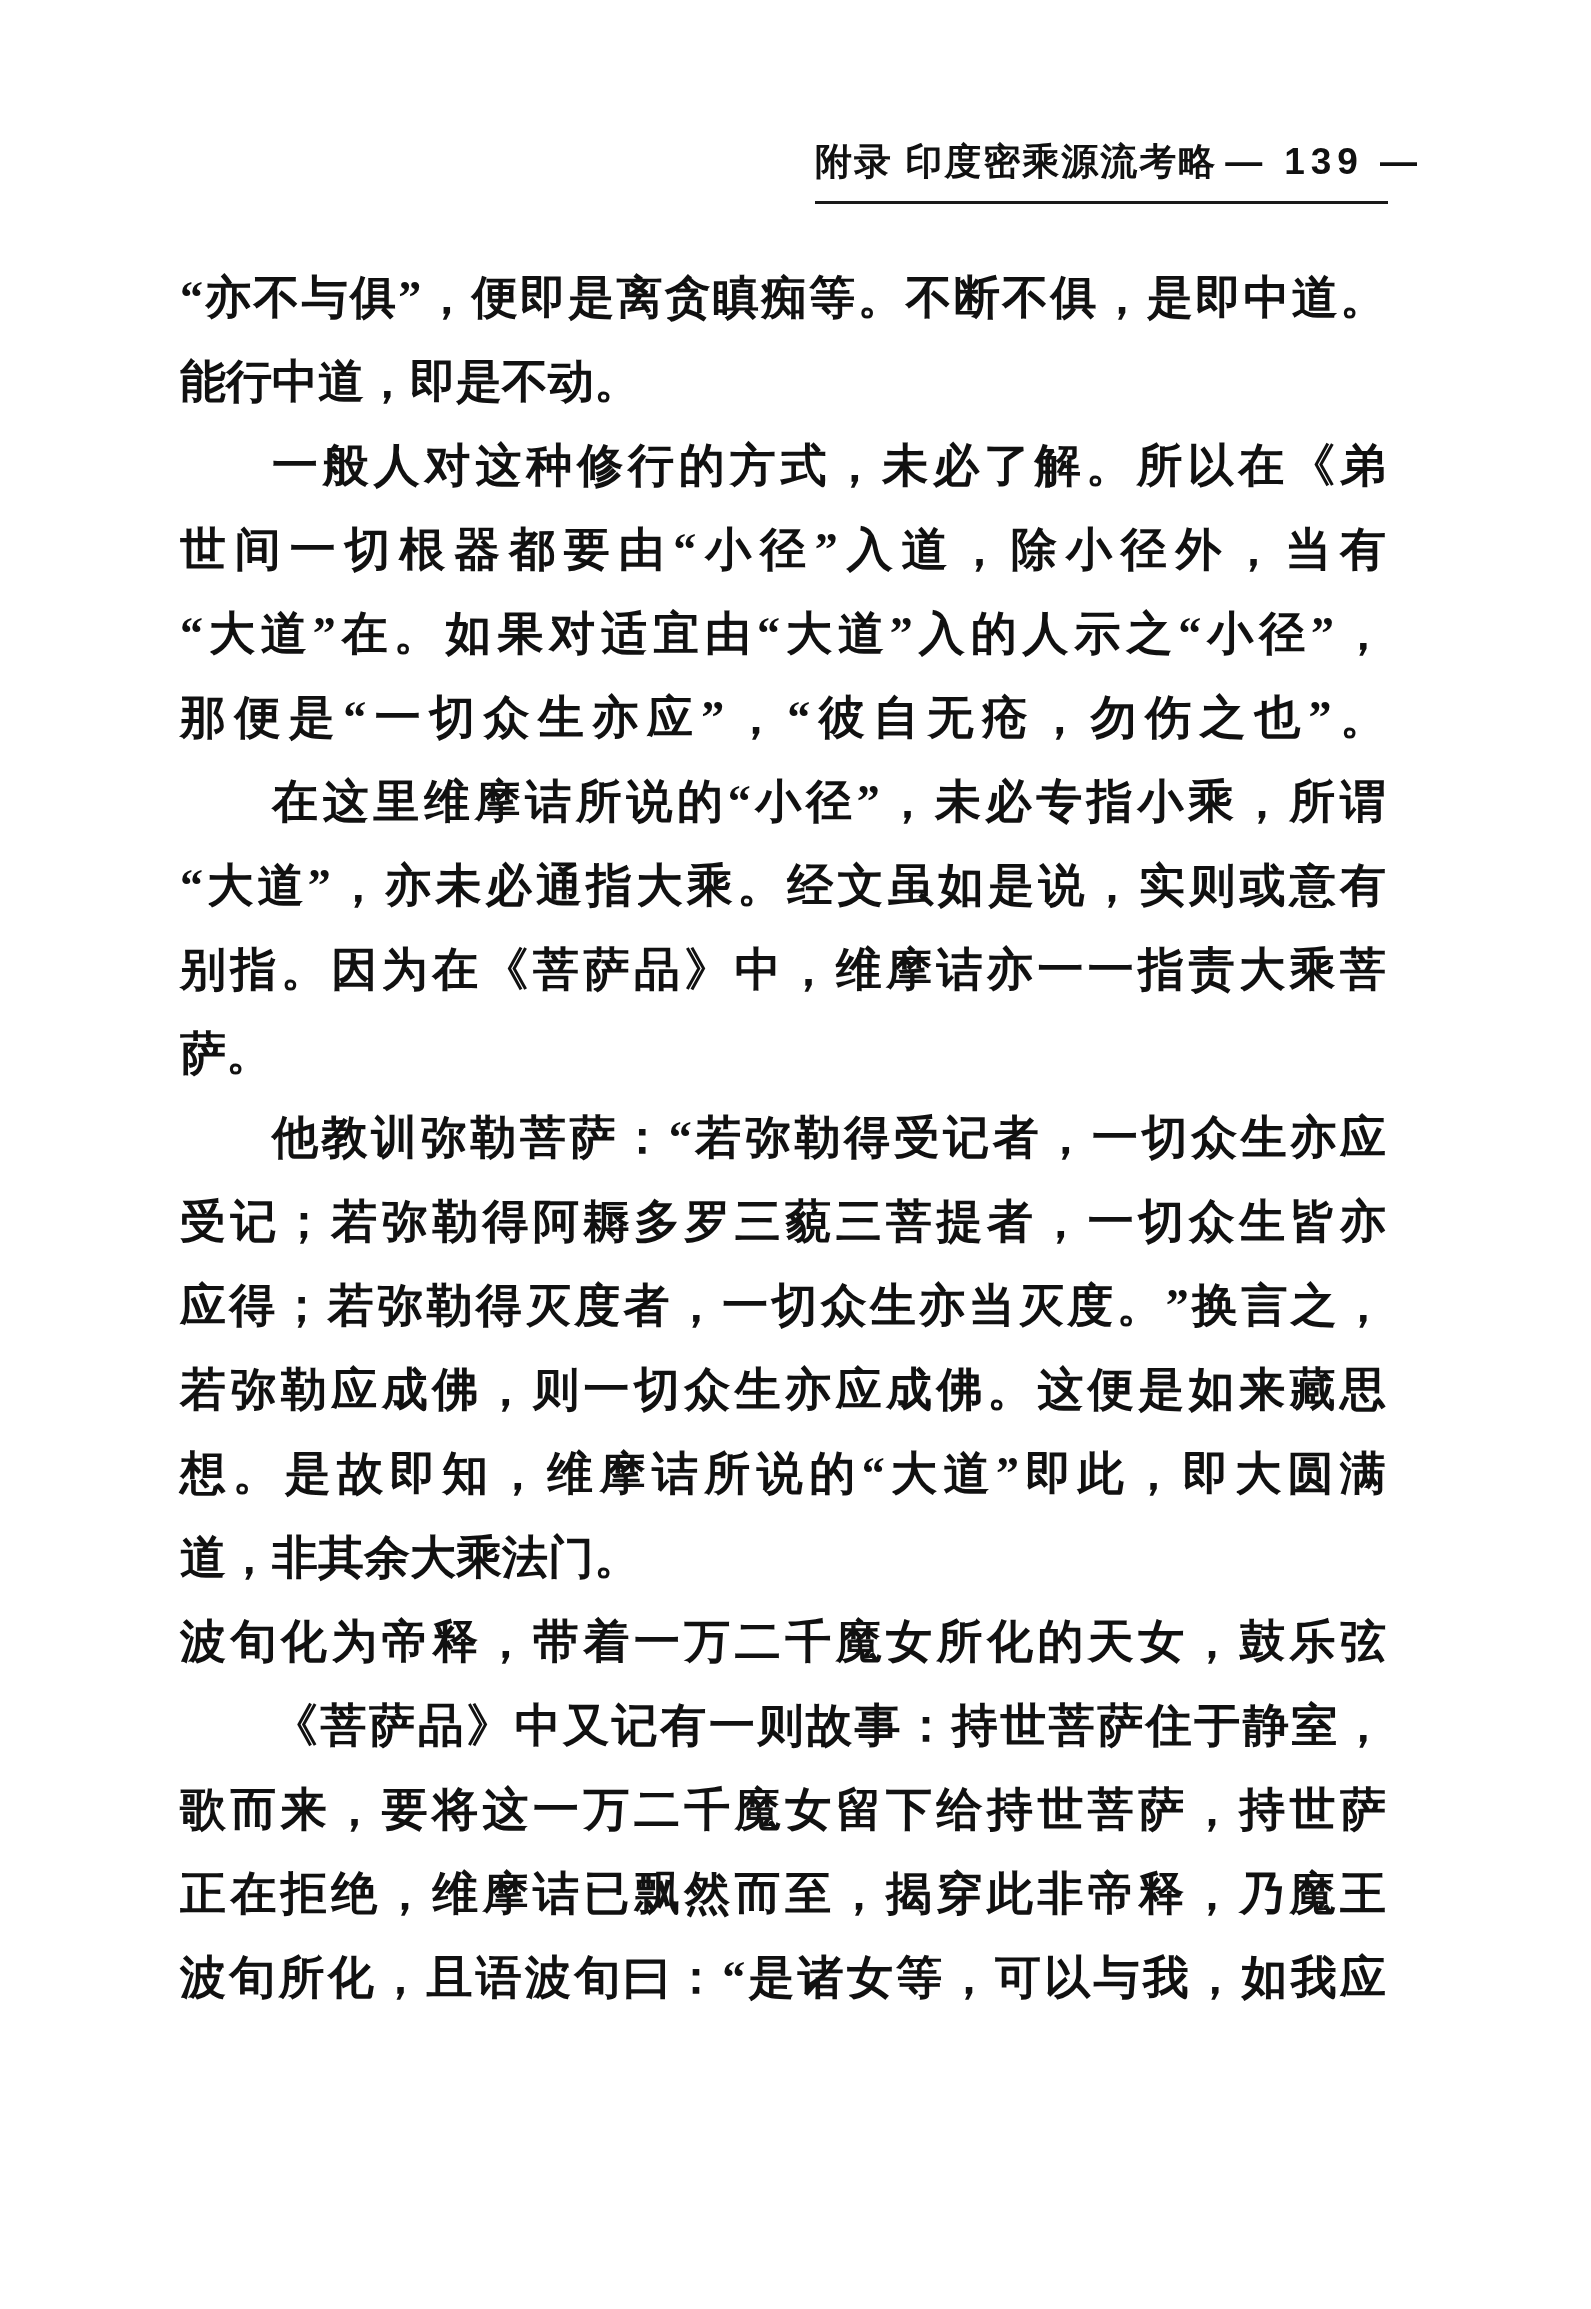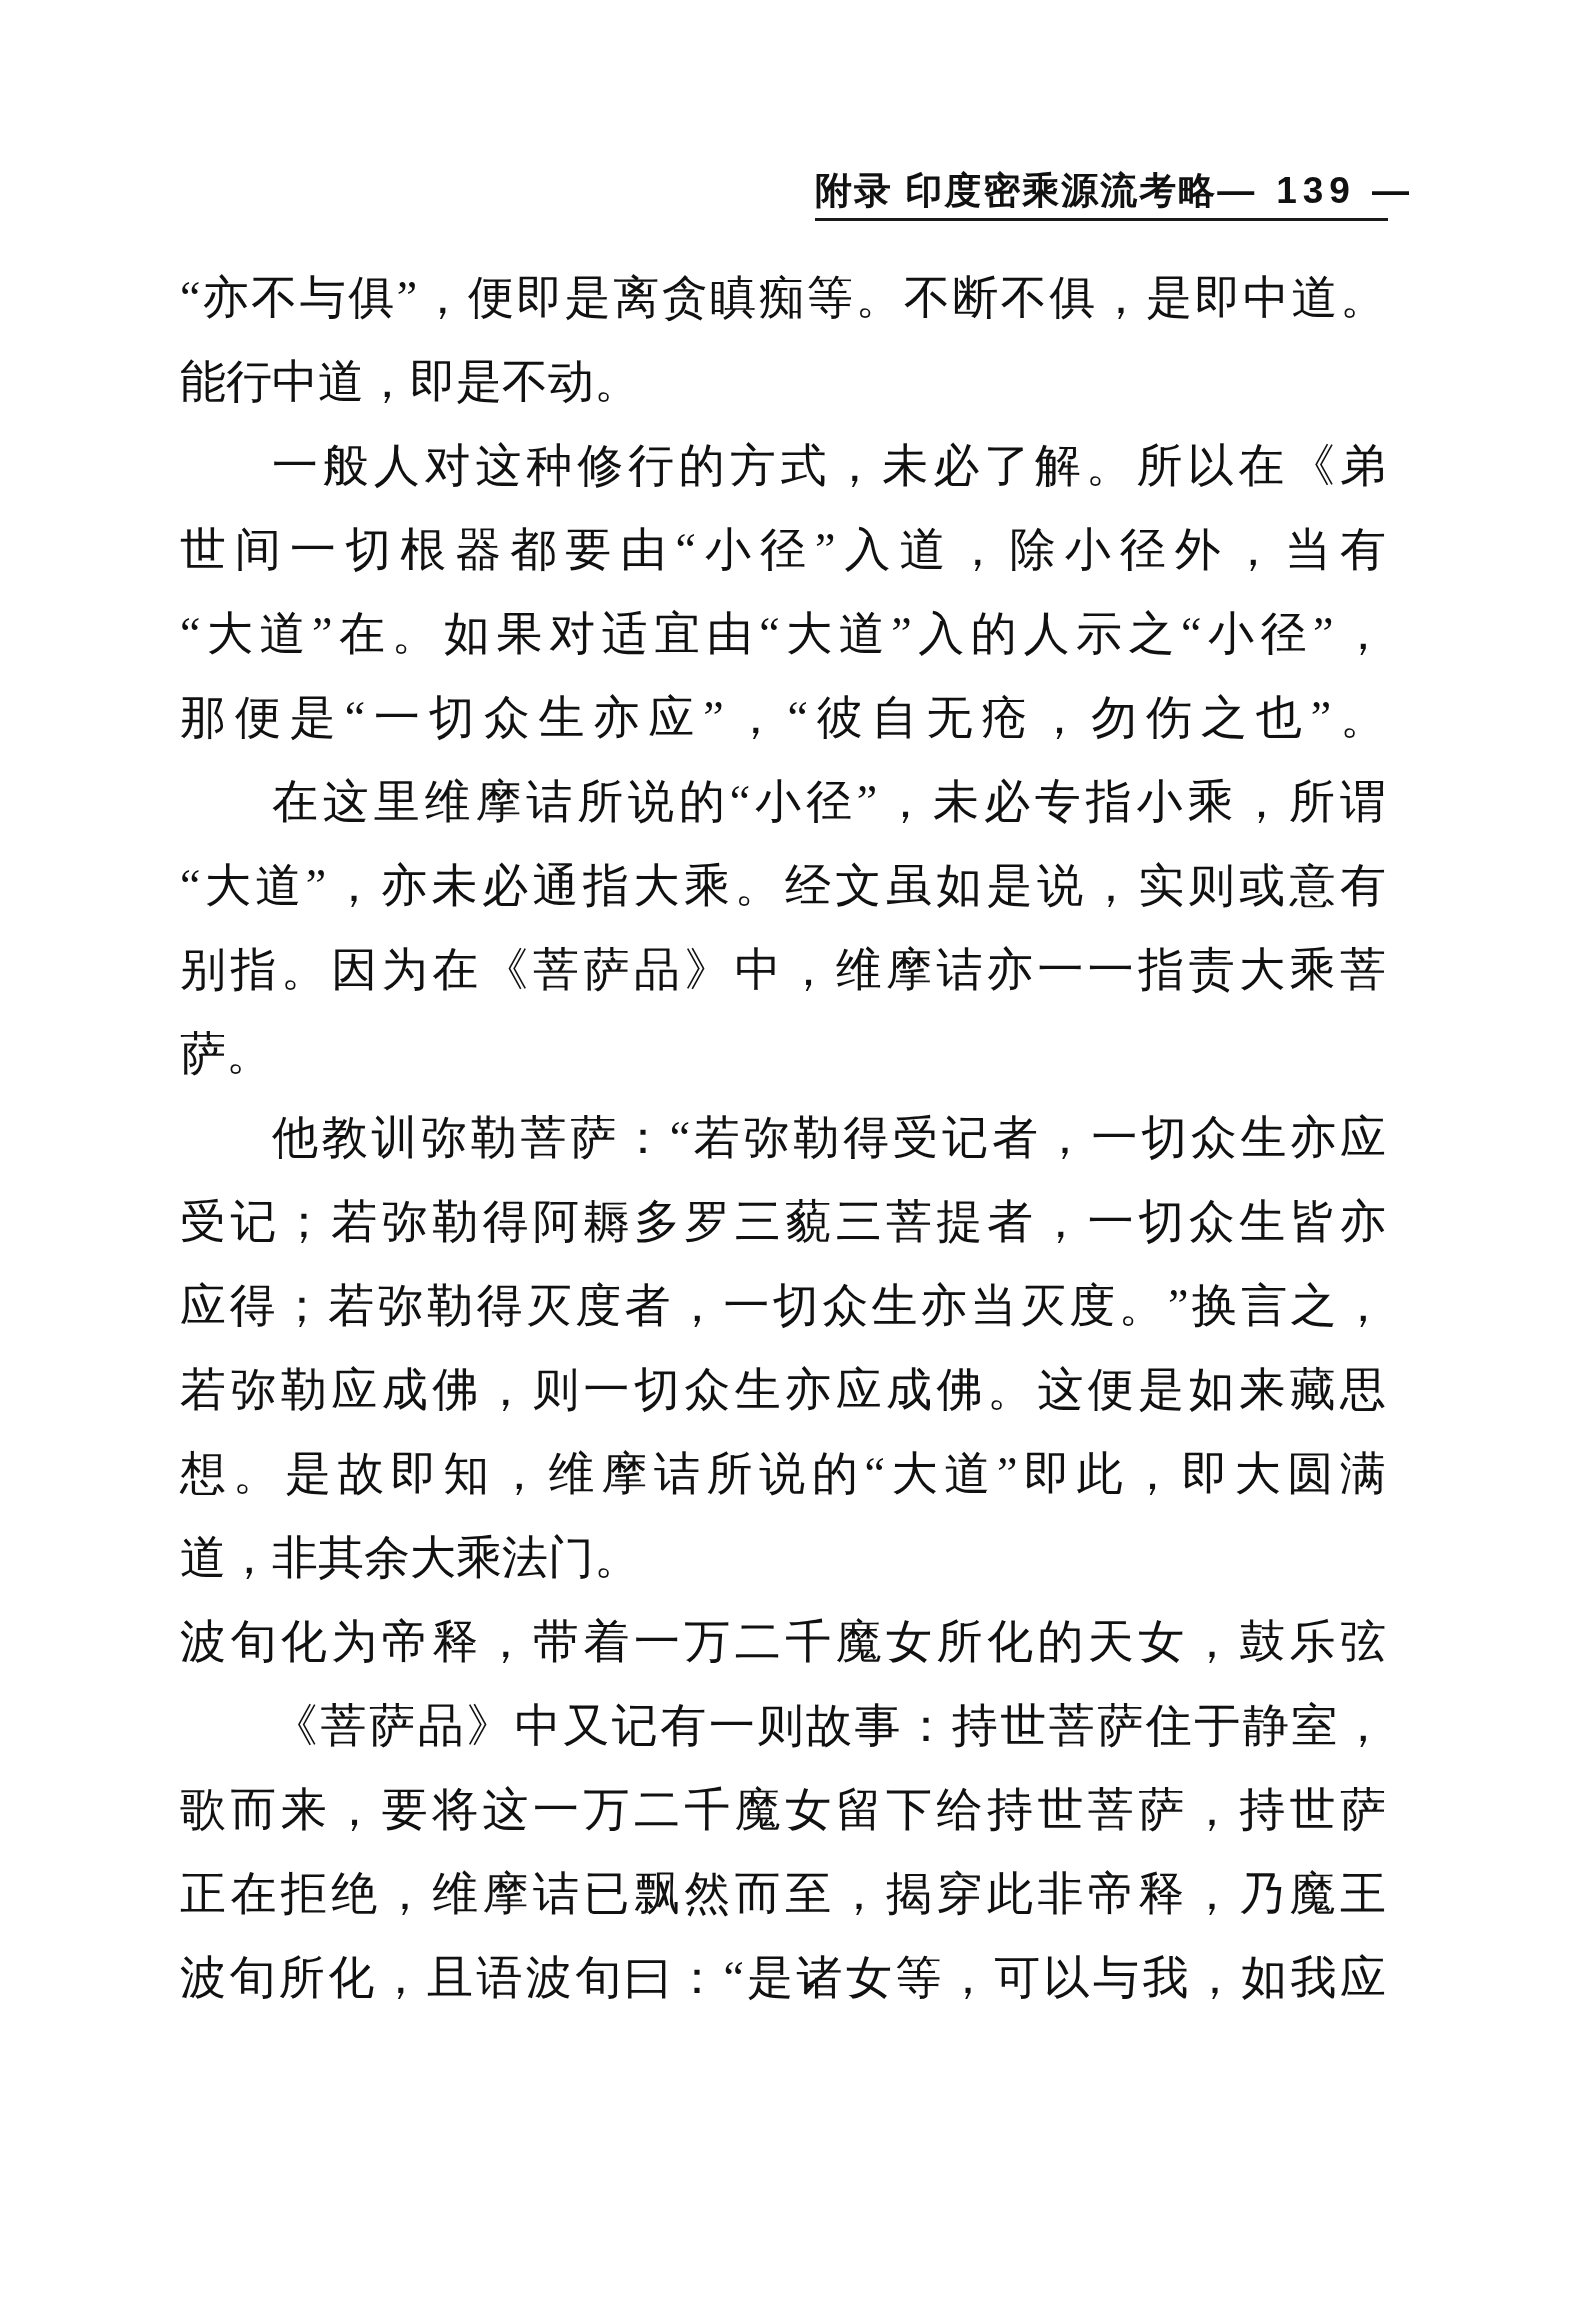--- a/index.html
+++ b/index.html
@@ -12,46 +12,48 @@
     height: 2309px;
     position: relative;
     color: #111111;
     font-family: "Liberation Serif", "DejaVu Serif", serif;
     overflow: hidden;
   }
 
   
   .page-header {
     position: absolute;
-    top: 169px;
+    top: 140px;
     left: 815px;
     width: 573px;
     display: flex;
     justify-content: space-between;
     align-items: baseline;
-    padding-bottom: 6px;
+    padding-bottom: 18px;
     border-bottom: 3.9px solid #1a1a1a;
     font-family: "Liberation Sans", "DejaVu Sans", sans-serif;
     font-weight: bold;
     font-size: 37px;
     line-height: 43px;
     letter-spacing: 2px;
     white-space: nowrap;
+    gap: 8px;
   }
   .page-header .page-num {
     letter-spacing: 5.9px;
   }
 
   
   .text-block {
     position: absolute;
     top: 256px;
     left: 180px;
     width: 1206px;
     font-size: 46px;
+    font-weight: bold;
   }
   .line {
     height: 84px;
     line-height: 84px;
     text-align: justify;
     text-align-last: justify;
     text-justify: inter-character;
     white-space: nowrap;
     overflow: visible;
   }

